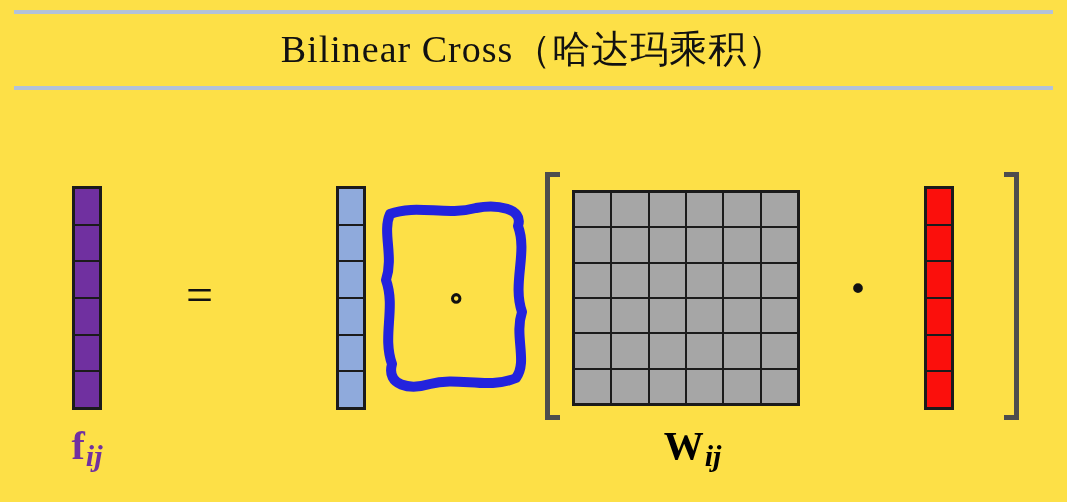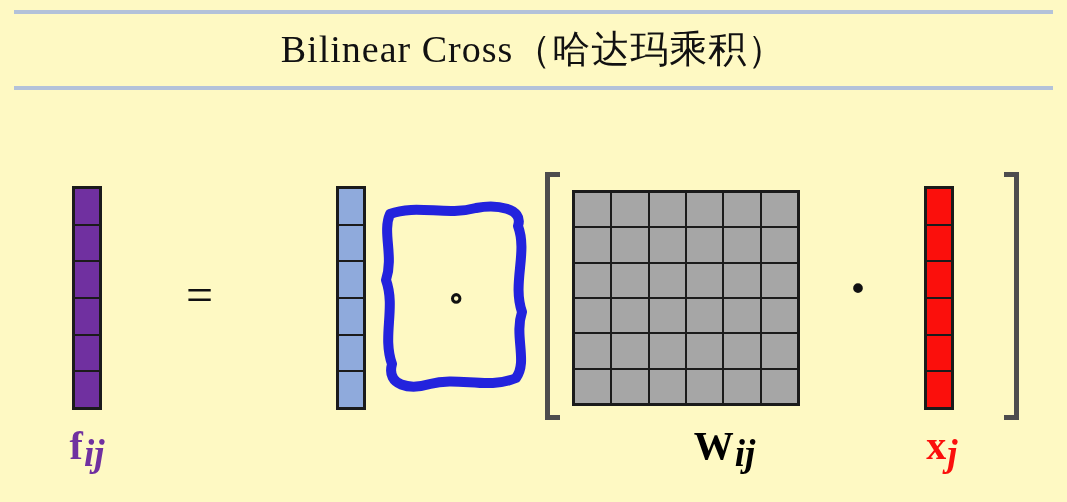--- a/index.html
+++ b/index.html
@@ -1,17 +1,17 @@
 <!DOCTYPE html>
 <html><head>
 <meta charset="utf-8">
 <style>
   html,body{margin:0;padding:0;background:#fff;}
   .page{
-    position:relative;width:1067px;height:502px;background:#fef9c3;
+    position:relative;width:1067px;height:502px;background:#fde047;
     font-family:"Liberation Serif","DejaVu Serif",serif;overflow:hidden;
   }
   .rule{position:absolute;left:14px;width:1039px;height:4px;background:#b3c2d9;}
   .rule.top{top:10px;}
   .rule.bottom{top:86px;}
   .title{
     position:absolute;top:24px;left:0;width:100%;text-align:center;
     font-size:38px;color:#111;letter-spacing:1px;white-space:nowrap;
   }
   .vector{
@@ -39,25 +39,25 @@
   .hadamard{
     position:absolute;left:0;top:0;width:160px;height:198px;
     display:flex;align-items:center;justify-content:center;
     font-size:34px;font-weight:bold;color:#111;
   }
   .label{
     position:absolute;top:422px;text-align:center;
     font-size:40px;font-weight:bold;line-height:1.2;white-space:nowrap;
   }
   .label .sub{
-    font-size:37px;font-style:italic;position:relative;top:7px;margin-left:1px;
+    font-size:30px;font-style:italic;position:relative;top:7px;margin-left:1px;
   }
   .label.f{left:47px;width:80px;}
   .label.xi{left:312px;width:80px;}
-  .label.w{left:672px;width:105px;}
+  .label.w{left:640px;width:105px;}
   .label.xj{left:902px;width:80px;}
   .vec-f{left:72px;}
   .vec-xi{left:336px;}
   .vec-xj{left:924px;}
 </style>
 </head>
 <body>
 
 <div class="page">
 
@@ -151,17 +151,14 @@
 
   <div class="label f" style="color: rgb(112, 48, 160);">
     <span class="base">f</span><span class="sub">ij</span>
   </div>
 
 
   <div class="label w" style="color: rgb(0, 0, 0);">
     <span class="base">W</span><span class="sub">ij</span>
   </div>
 
-  <div class="label xj" style="color: rgb(251, 15, 12);">
-    <span class="base">x</span><span class="sub">j</span>
-  </div>
 
 </div>
 
 </body></html>

